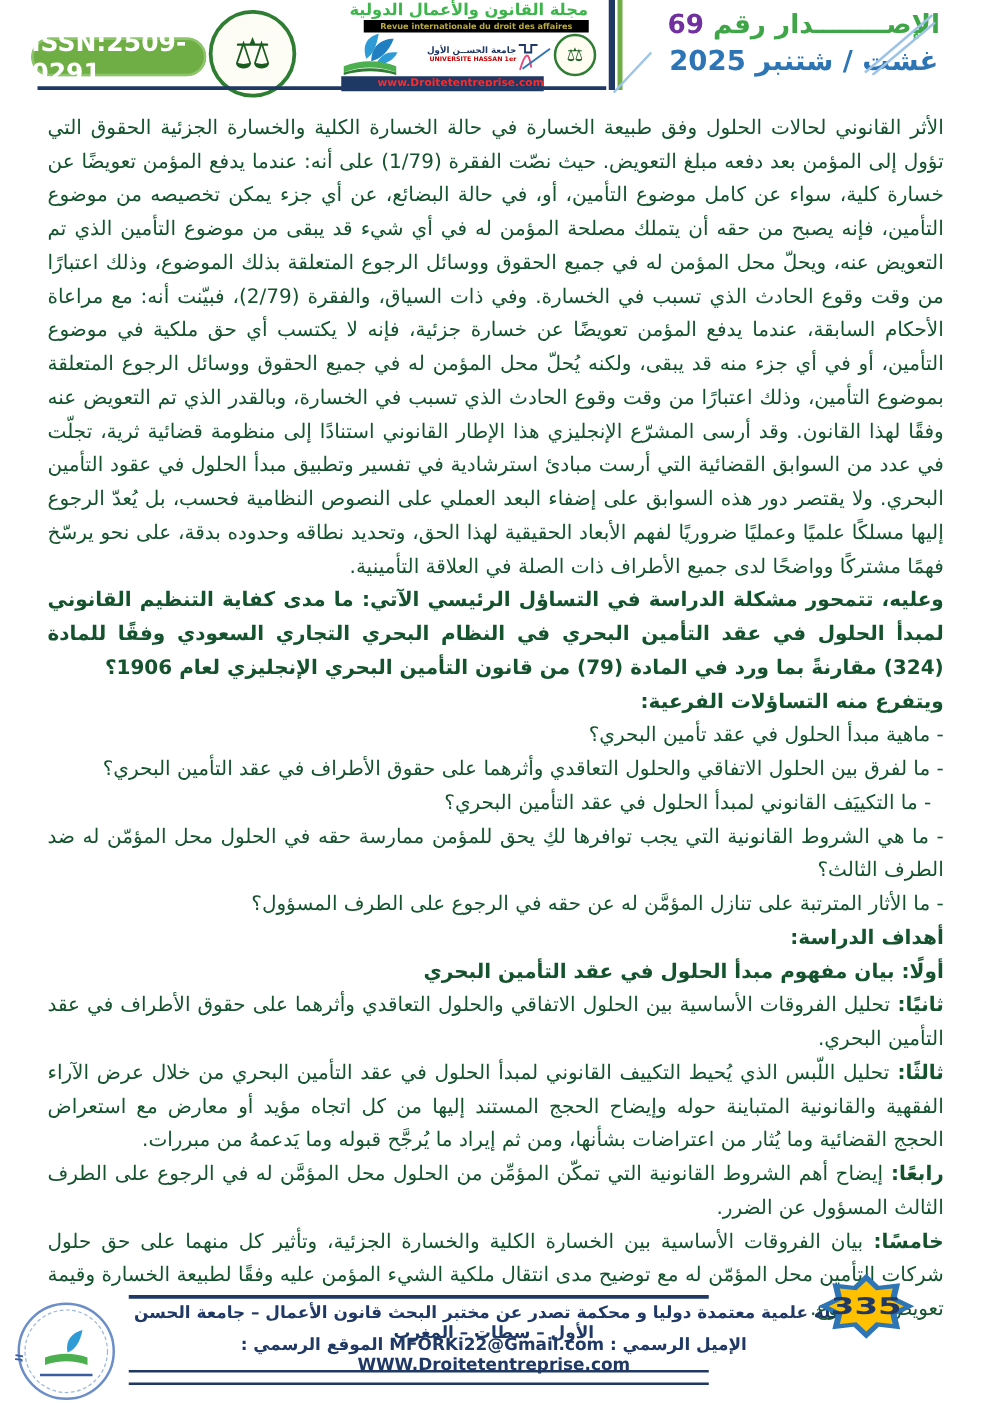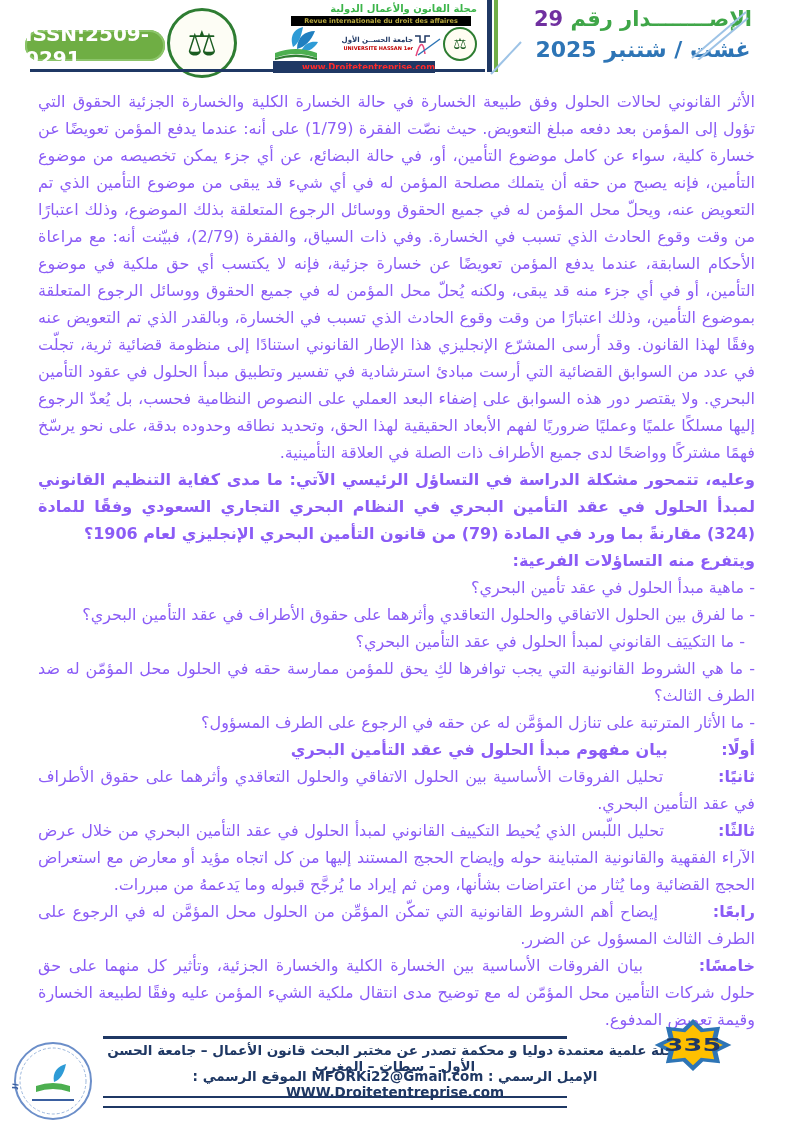--- a/index.html
+++ b/index.html
@@ -10,21 +10,21 @@
   
   .issn-pill{left:25px;top:30px;width:140px;height:31px;background:#6fae44;
     border-radius:17px;color:#fff;font-weight:bold;font-size:20px;
     display:flex;align-items:center;justify-content:center;direction:ltr;
     box-shadow:inset 0 0 0 2px #8cc56a;}
   .logo-circle{left:167px;top:8px;width:64px;height:64px;border-radius:50%;
     border:3px solid #2e7d32;display:flex;align-items:center;justify-content:center;
     background:#fdfdf5;}
   .logo-circle .glyph{font-size:34px;color:#1a5c20;line-height:1;}
   .center-logo{left:273px;top:2px;width:204px;height:68px;font-weight:bold;}
-  .center-logo .title-ar{color:#3cb54a;font-size:10px;text-align:right;line-height:13px;}
+  .center-logo .title-ar{color:#3cb54a;font-size:13px;text-align:center;line-height:13px;}
   .center-logo .band{background:#000000;color:#b9a93f;font-size:6.5px;text-align:center;
     line-height:10px;margin:1px 6px 0 18px;direction:ltr;white-space:nowrap;overflow:hidden;}
   .center-logo .mid-row{display:flex;align-items:center;height:34px;margin-top:1px;}
   .mini-circle{width:30px;height:30px;border-radius:50%;border:2px solid #2e7d32;
     display:flex;align-items:center;justify-content:center;flex:0 0 auto;background:#fffdf2;}
   .mini-circle .glyph{font-size:15px;color:#1a5c20;line-height:1;}
   .univ{font-size:7px;color:#1f3864;line-height:8px;text-align:right;flex:1;}
   .univ .fr{color:#c00000;font-size:5px;display:block;direction:ltr;}
   .center-logo .band2{background:#1f3864;color:#ff2a2a;font-size:8.5px;text-align:right;
     line-height:12px;margin:0 42px 0 0;direction:ltr;white-space:nowrap;}
@@ -33,25 +33,25 @@
   .header-rule{left:30px;top:69px;width:455px;height:3px;background:#1f3864;}
   .issue-block{right:10px;top:4px;width:280px;text-align:center;direction:rtl;}
   .issue-line1{font-size:21px;font-weight:bold;letter-spacing:0;line-height:30px;}
   .issue-label{color:#3fa648;}
   .issue-number{color:#7030a0;}
   .issue-line2{font-size:22px;font-weight:bold;color:#2e75b6;line-height:32px;}
   .diag{stroke:#9dc3e6;stroke-width:2;}
 
   
   main{position:absolute;top:88px;right:38px;left:38px;direction:rtl;
-    font-size:16px;line-height:27px;color:#8b5cf6;text-align:justify;}
+    font-size:16px;line-height:27px;color:#14532d;text-align:justify;}
   main p{margin:0;}
   main p.bold{font-weight:bold;}
   main p.indent{padding-right:10px;}
-  main b{font-weight:bold;margin-left:48px;}
+  main b{font-weight:bold;}
 
   
   .f-rule-top{left:103px;top:1036px;width:464px;height:3px;background:#1f3864;}
   .f-line1{left:90px;top:1042px;width:610px;text-align:center;color:#1f3864;
     font-weight:bold;font-size:13.5px;direction:rtl;}
   .f-line2{left:90px;top:1068px;width:610px;text-align:center;color:#1f3864;
     font-weight:bold;font-size:13.5px;direction:rtl;}
   .f-rule-bot{left:103px;top:1096px;width:464px;height:8px;
     border-top:2px solid #1f3864;border-bottom:2px solid #1f3864;}
   .stamp{left:10px;top:1040px;}
@@ -93,21 +93,21 @@
     </div>
     <div class="band2">www.Droitetentreprise.com</div>
   </div>
 
   <div class="abs vbar-navy"></div>
   <div class="abs vbar-green"></div>
 
   <div class="abs issue-block">
     <div class="issue-line1">
       <span class="issue-label">الإصــــــــدار رقم</span>
-      <span class="issue-number">29</span>
+      <span class="issue-number">69</span>
     </div>
     <div class="issue-line2">غشت / شتنبر 2025</div>
   </div>
 
   <svg class="abs" style="left:690px;top:8px;" width="60" height="52">
     <line class="diag" x1="2" y1="50" x2="56" y2="4"></line>
     <line class="diag" x1="8" y1="52" x2="58" y2="10"></line>
   </svg>
   <svg class="abs" style="left:489px;top:40px;" width="36" height="36">
     <line class="diag" x1="2" y1="34" x2="32" y2="2"></line>
@@ -118,20 +118,21 @@
 
 <main>
     <p>الأثر القانوني لحالات الحلول وفق طبيعة الخسارة في حالة الخسارة الكلية والخسارة الجزئية الحقوق التي تؤول إلى المؤمن بعد دفعه مبلغ التعويض. حيث نصّت الفقرة (1/79) على أنه: عندما يدفع المؤمن تعويضًا عن خسارة كلية، سواء عن كامل موضوع التأمين، أو، في حالة البضائع، عن أي جزء يمكن تخصيصه من موضوع التأمين، فإنه يصبح من حقه أن يتملك مصلحة المؤمن له في أي شيء قد يبقى من موضوع التأمين الذي تم التعويض عنه، ويحلّ محل المؤمن له في جميع الحقوق ووسائل الرجوع المتعلقة بذلك الموضوع، وذلك اعتبارًا من وقت وقوع الحادث الذي تسبب في الخسارة. وفي ذات السياق، والفقرة (2/79)، فبيّنت أنه: مع مراعاة الأحكام السابقة، عندما يدفع المؤمن تعويضًا عن خسارة جزئية، فإنه لا يكتسب أي حق ملكية في موضوع التأمين، أو في أي جزء منه قد يبقى، ولكنه يُحلّ محل المؤمن له في جميع الحقوق ووسائل الرجوع المتعلقة بموضوع التأمين، وذلك اعتبارًا من وقت وقوع الحادث الذي تسبب في الخسارة، وبالقدر الذي تم التعويض عنه وفقًا لهذا القانون. وقد أرسى المشرّع الإنجليزي هذا الإطار القانوني استنادًا إلى منظومة قضائية ثرية، تجلّت في عدد من السوابق القضائية التي أرست مبادئ استرشادية في تفسير وتطبيق مبدأ الحلول في عقود التأمين البحري. ولا يقتصر دور هذه السوابق على إضفاء البعد العملي على النصوص النظامية فحسب، بل يُعدّ الرجوع إليها مسلكًا علميًا وعمليًا ضروريًا لفهم الأبعاد الحقيقية لهذا الحق، وتحديد نطاقه وحدوده بدقة، على نحو يرسّخ فهمًا مشتركًا وواضحًا لدى جميع الأطراف ذات الصلة في العلاقة التأمينية.</p>
     <p class="bold">وعليه، تتمحور مشكلة الدراسة في التساؤل الرئيسي الآتي: ما مدى كفاية التنظيم القانوني لمبدأ الحلول في عقد التأمين البحري في النظام البحري التجاري السعودي وفقًا للمادة (324) مقارنةً بما ورد في المادة (79) من قانون التأمين البحري الإنجليزي لعام 1906؟</p>
     <p class="bold">ويتفرع منه التساؤلات الفرعية:</p>
     <p>- ماهية مبدأ الحلول في عقد تأمين البحري؟</p>
     <p>- ما لفرق بين الحلول الاتفاقي والحلول التعاقدي وأثرهما على حقوق الأطراف في عقد التأمين البحري؟</p>
     <p class="indent">- ما التكييَف القانوني لمبدأ الحلول في عقد التأمين البحري؟</p>
     <p>- ما هي الشروط القانونية التي يجب توافرها لكِ يحق للمؤمن ممارسة حقه في الحلول محل المؤمّن له ضد الطرف الثالث؟</p>
     <p>- ما الأثار المترتبة على تنازل المؤمَّن له عن حقه في الرجوع على الطرف المسؤول؟</p>
+    <p class="bold">أهداف الدراسة:</p>
     <p class="bold"><b>أولًا: </b>بيان مفهوم مبدأ الحلول في عقد التأمين البحري</p>
     <p><b>ثانيًا: </b>تحليل الفروقات الأساسية بين الحلول الاتفاقي والحلول التعاقدي وأثرهما على حقوق الأطراف في عقد التأمين البحري.</p>
     <p><b>ثالثًا: </b>تحليل اللّبس الذي يُحيط التكييف القانوني لمبدأ الحلول في عقد التأمين البحري من خلال عرض الآراء الفقهية والقانونية المتباينة حوله وإيضاح الحجج المستند إليها من كل اتجاه مؤيد أو معارض مع استعراض الحجج القضائية وما يُثار من اعتراضات بشأنها، ومن ثم إيراد ما يُرجَّح قبوله وما يَدعمهُ من مبررات.</p>
     <p><b>رابعًا: </b>إيضاح أهم الشروط القانونية التي تمكّن المؤمِّن من الحلول محل المؤمَّن له في الرجوع على الطرف الثالث المسؤول عن الضرر.</p>
     <p><b>خامسًا: </b>بيان الفروقات الأساسية بين الخسارة الكلية والخسارة الجزئية، وتأثير كل منهما على حق حلول شركات التأمين محل المؤمّن له مع توضيح مدى انتقال ملكية الشيء المؤمن عليه وفقًا لطبيعة الخسارة وقيمة تعويض المدفوع.</p>
   </main>
 
 <footer>
   <div class="abs f-rule-top"></div>
   <div class="abs f-line1">مجلة علمية معتمدة  دوليا و محكمة تصدر عن مختبر البحث قانون الأعمال – جامعة الحسن الأول – سطات – المغرب</div>

